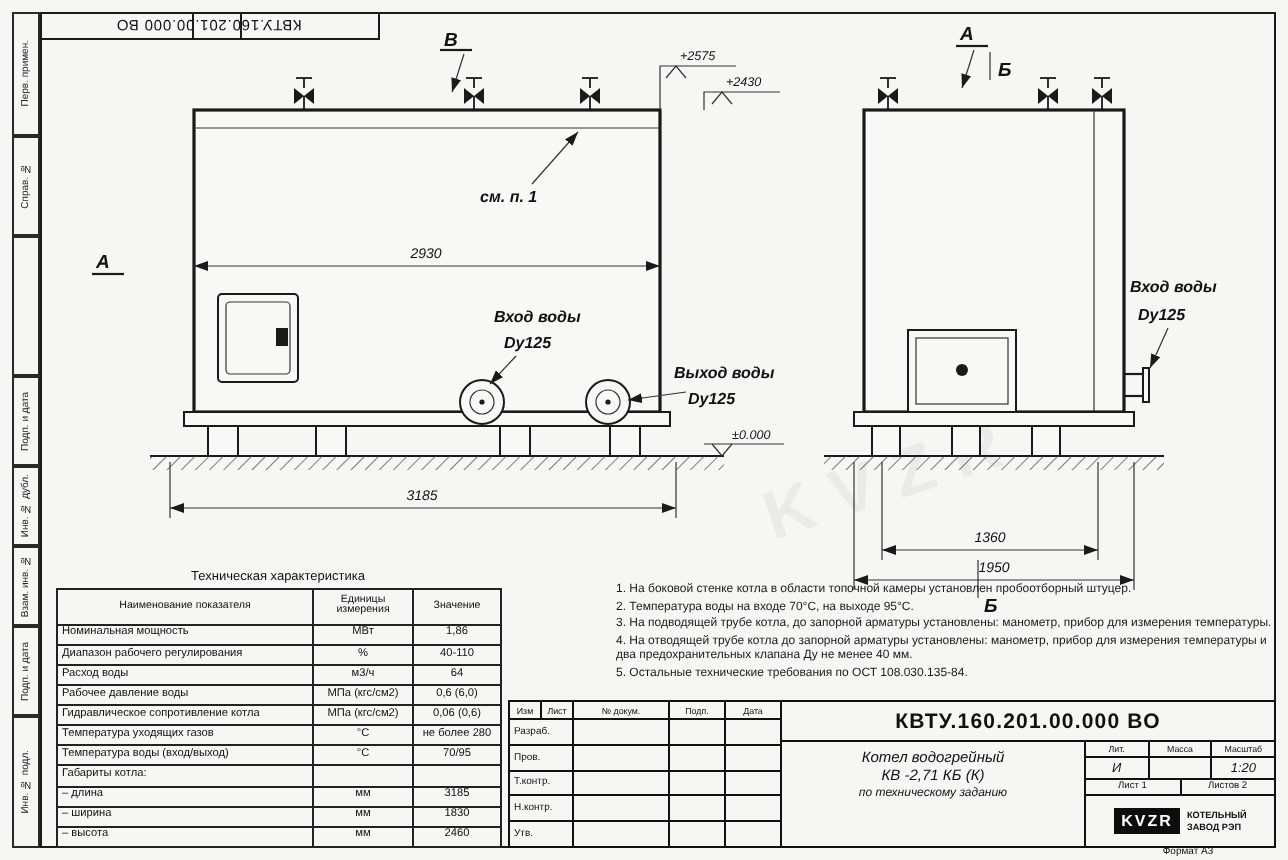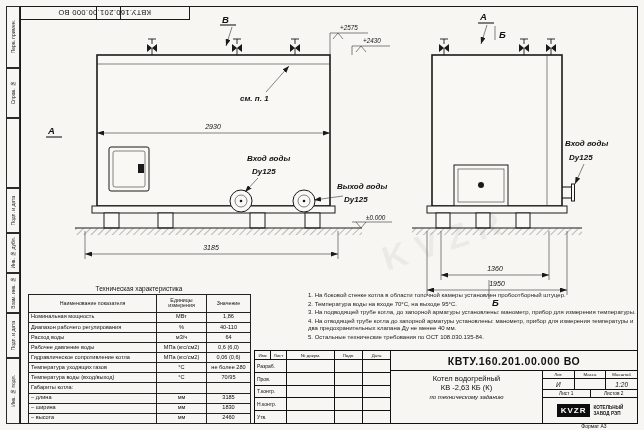--- a/index.html
+++ b/index.html
@@ -38,21 +38,21 @@
   .tbl .hr div:last-child{border-right:none}
   .tbl .rr{flex:1;display:flex;border-bottom:0.8px solid #111}
   .tbl .rr:last-child{border-bottom:none}
   .tbl .rr div{border-right:0.8px solid #111;font-size:5px;display:flex;align-items:center;padding-left:2px;overflow:hidden}
   .tbl .rr div:last-child{border-right:none}
   .w16{width:16px}.w32{width:32px}.w48{width:48px}.w28{width:28px}.wfl{flex:1}
   .tbr{flex:1;display:flex;flex-direction:column}
   .tbdoc{height:20px;border-bottom:1.1px solid #111;display:flex;align-items:center;justify-content:center;font-size:10.5px;font-weight:bold;letter-spacing:.6px}
   .tbbot{flex:1;display:flex}
   .tbname{width:152px;border-right:1.1px solid #111;text-align:center;padding-top:3px}
-  .tbname .l1,.tbname .l2{font-size:7.5px;}
+  .tbname .l1,.tbname .l2{font-size:7.5px;font-style:italic}
   .tbname .l3{font-size:6px;font-style:italic;margin-top:2px}
   .tbmeta{flex:1;display:flex;flex-direction:column}
   .mrow1{height:8px;display:flex;border-bottom:0.8px solid #111}
   .mrow1 div{flex:1;border-right:0.8px solid #111;font-size:4.4px;display:flex;align-items:center;justify-content:center}
   .mrow1 div:last-child{border-right:none}
   .mrow2{height:11px;display:flex;border-bottom:0.8px solid #111}
   .mrow2 div{flex:1;border-right:0.8px solid #111;font-size:6.5px;font-style:italic;display:flex;align-items:center;justify-content:center}
   .mrow2 div:last-child{border-right:none}
   .mrow3{height:8px;display:flex;border-bottom:0.8px solid #111}
   .mrow3 div{flex:1;border-right:0.8px solid #111;font-size:4.8px;display:flex;align-items:center;justify-content:center}
@@ -387,21 +387,21 @@
           <div class="w48"></div>
           <div class="w28"></div>
           <div class="wfl"></div>
         </div>
     </div>
     <div class="tbr">
       <div class="tbdoc">КВТУ.160.201.00.000  ВО</div>
       <div class="tbbot">
         <div class="tbname">
           <div class="l1">Котел водогрейный</div>
-          <div class="l2">КВ -2,63 КБ (К)</div>
+          <div class="l2">КВ -2,71 КБ (К)</div>
           <div class="l3">по техническому заданию</div>
         </div>
         <div class="tbmeta">
           <div class="mrow1">
             <div>Лит.</div>
             <div>Масса</div>
             <div>Масштаб</div>
           </div>
           <div class="mrow2">
             <div>И</div>

